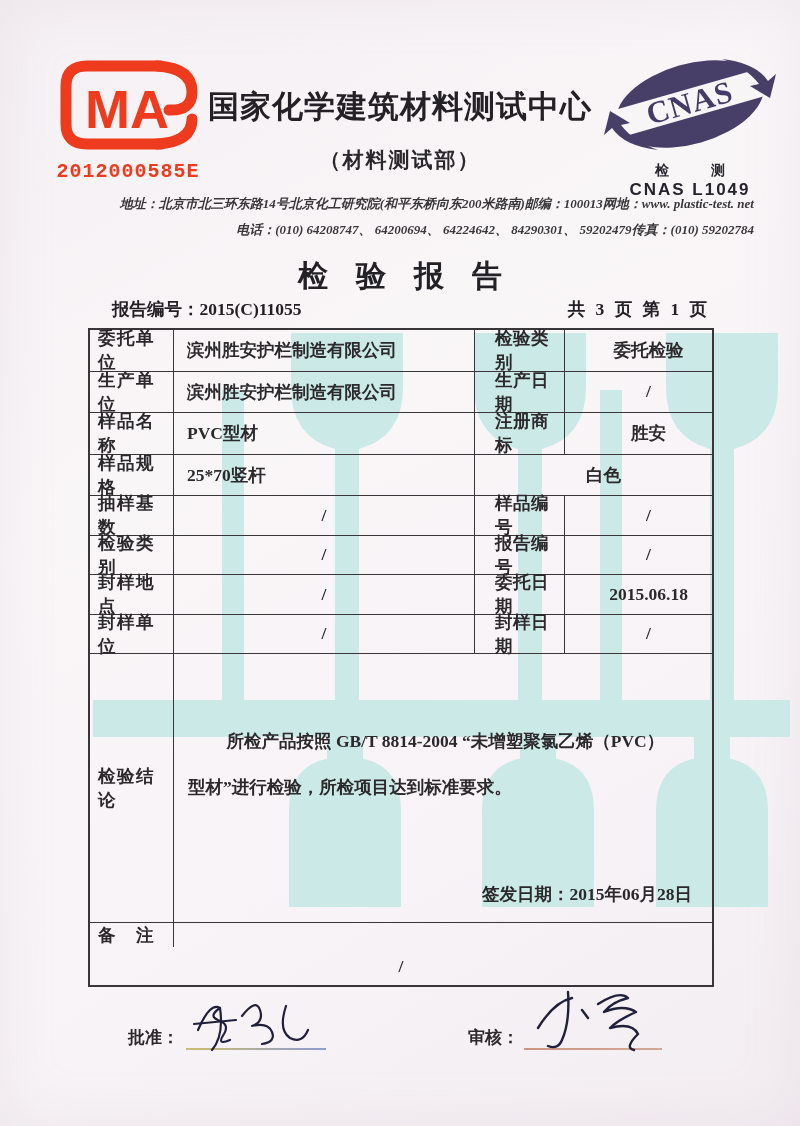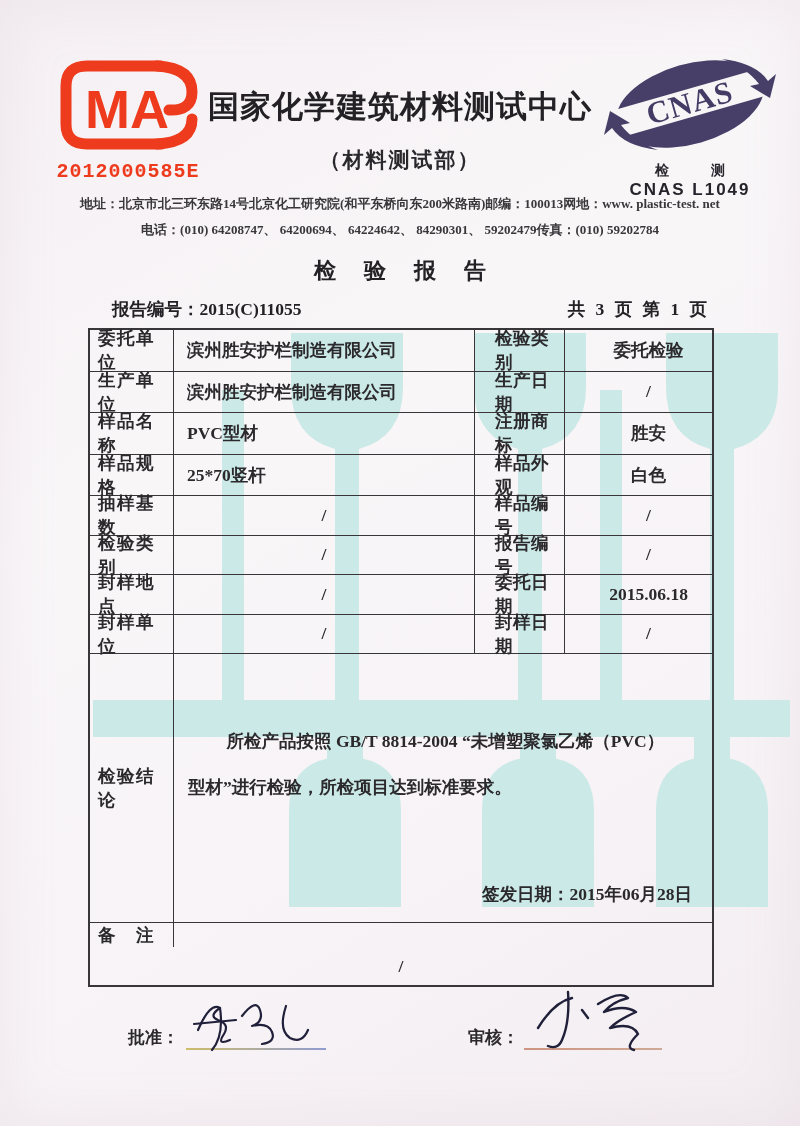--- a/index.html
+++ b/index.html
@@ -19,24 +19,24 @@
   .head-sub{left:192px;top:146px;width:416px;text-align:center;
     font-size:21px;font-weight:bold;letter-spacing:2px;color:#2a282c;}
   .cnas-box{left:600px;top:54px;width:180px;text-align:center;}
   .cnas-sub1{margin-top:2px;font-size:14px;font-weight:bold;letter-spacing:14px;
     padding-left:14px;color:#29272e;}
   .cnas-sub2{font-family:"Liberation Sans","DejaVu Sans",sans-serif;
     font-size:17px;font-weight:bold;letter-spacing:2px;color:#26242b;}
 
   
   .contact{left:46px;top:191px;width:708px;font-size:13px;font-weight:bold;color:#39373a;}
-  .contact .row{display:flex;justify-content:center;line-height:26px;white-space:nowrap;}
-
-  
-  .rpt-title{left:0;top:256px;width:800px;text-align:center;font-size:22px;font-weight:bold;
+  .contact .row{display:flex;justify-content:flex-end;line-height:26px;white-space:nowrap;font-style:italic;}
+
+  
+  .rpt-title{left:0;top:256px;width:800px;text-align:center;font-size:30px;font-weight:bold;
     color:#232125;letter-spacing:28px;padding-left:28px;box-sizing:border-box;}
   .meta{left:112px;top:297px;width:598px;display:flex;justify-content:space-between;
     font-size:17.5px;font-weight:bold;color:#232125;}
   .meta .pages{letter-spacing:3px;}
 
   
   .tbl{left:88px;top:328px;width:622px;border:2.5px solid #39363a;z-index:1;position:absolute;
     font-weight:bold;font-size:17.5px;color:#2b292c;}
   .tr{display:flex;border-bottom:1.6px solid #39363a;}
   .tr.h42>div{height:40.5px;} .tr.h40>div{height:38.5px;}
@@ -152,21 +152,20 @@
     </div>
     <div class="tr h42">
       <div class="td c1">样品名称</div>
       <div class="td c2 val">PVC型材</div>
       <div class="td c3">注册商标</div>
       <div class="td c4">胜安</div>
     </div>
     <div class="tr h42">
       <div class="td c1">样品规格</div>
       <div class="td c2 val">25*70竖杆</div>
-      <div class="td c3">样品外观</div>
       <div class="td c4">白色</div>
     </div>
     <div class="tr h40">
       <div class="td c1">抽样基数</div>
       <div class="td c2 val center">/</div>
       <div class="td c3">样品编号</div>
       <div class="td c4">/</div>
     </div>
     <div class="tr h40">
       <div class="td c1">检验类别</div>

